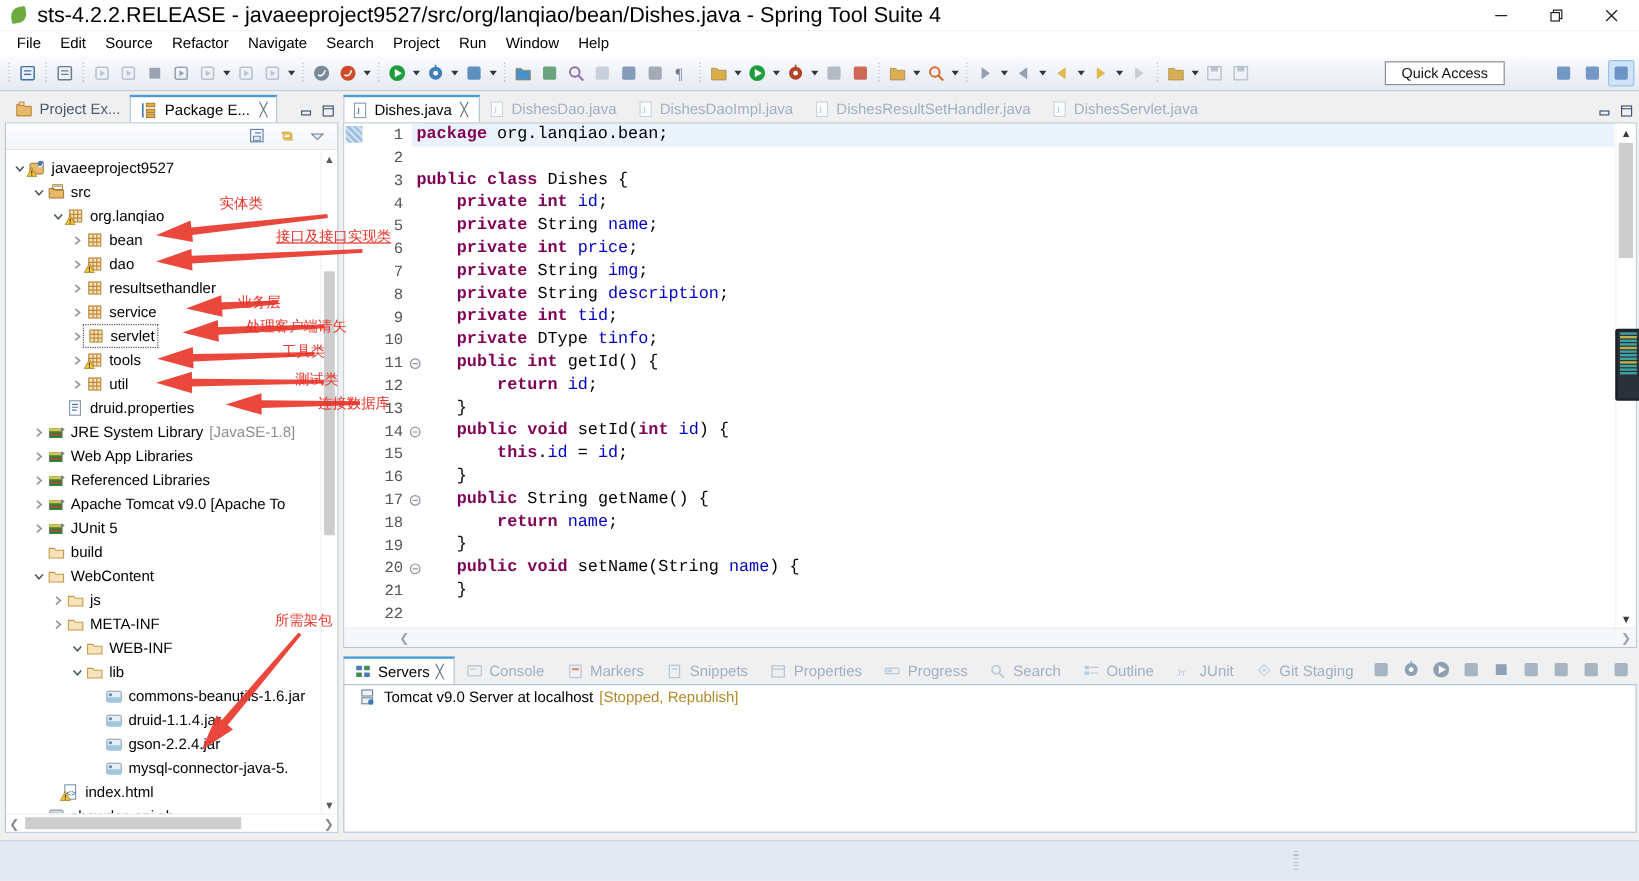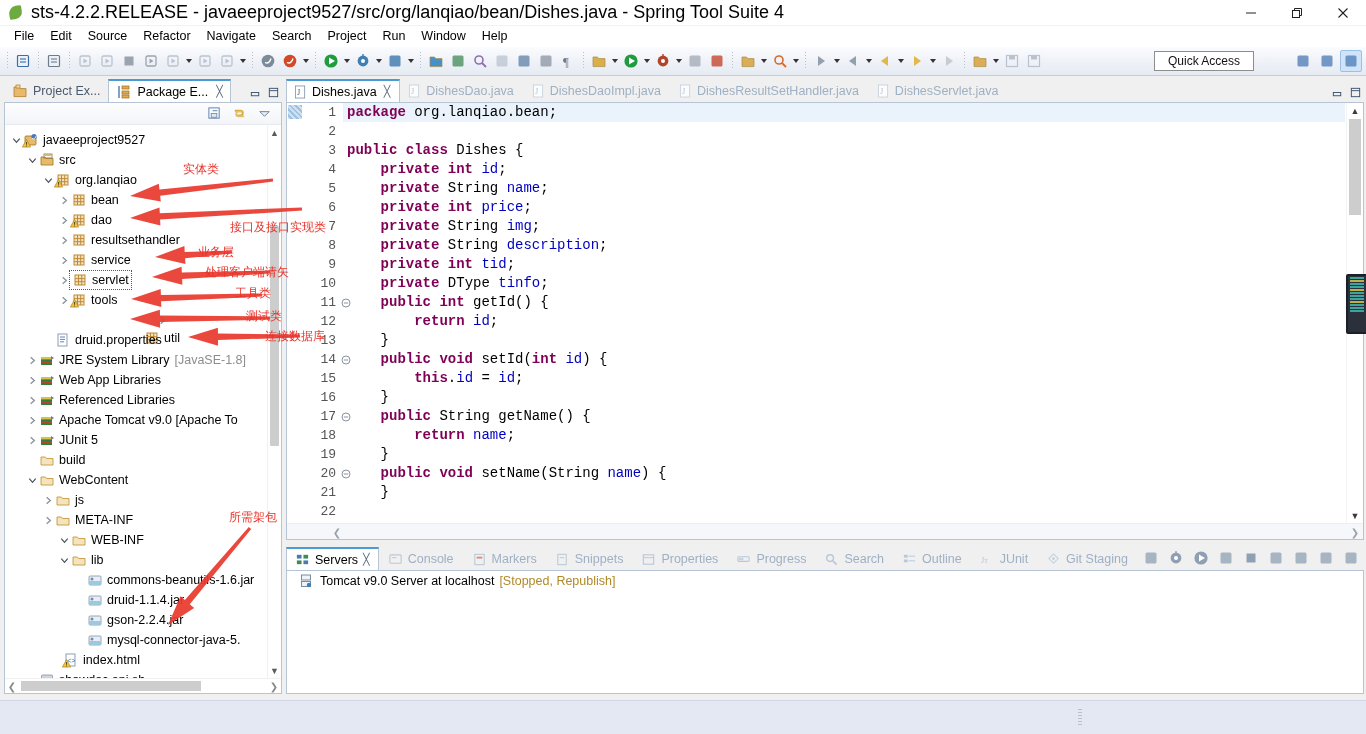--- a/index.html
+++ b/index.html
@@ -745,21 +745,21 @@
              <line x1="6.5" y1="3" x2="6.5" y2="13" stroke="#c08a35" stroke-width="1"></line>
              <line x1="9.7" y1="3" x2="9.7" y2="13" stroke="#c08a35" stroke-width="1"></line>
                 </svg><svg viewBox="0 0 10 10" width="9" height="9" style="position: absolute; left: -1px; bottom: 0px;">
                   <polygon points="5,0.6 9.6,9 0.4,9" fill="#f2c245" stroke="#a5801a" stroke-width=".7"></polygon>
                <line x1="5" y1="3.4" x2="5" y2="6.4" stroke="#4a3a10" stroke-width="1"></line>
                <circle cx="5" cy="7.8" r=".6" fill="#4a3a10"></circle>
                 </svg></span>
               <span class="rlabel">tools</span>
             </span>
           </div>
-          <div class="row" style="padding-left: 52px; flex-direction: column;">
+          <div class="row" style="padding-left: 52px;">
             <span class="tw">
               <svg viewBox="0 0 12 12" width="11" height="11">
                 <polyline points="4,2.5 8,6 4,9.5" fill="none" stroke="#8a9099" stroke-width="1.4"></polyline>
               </svg>
             </span>
             <span class="rbox">
               <span class="ricon"><svg viewBox="0 0 16 16" width="16" height="16">
                   <rect x="3" y="3" width="10" height="10" fill="#f2e2c2" stroke="#c08a35" stroke-width="1"></rect>
              <line x1="3" y1="6.6" x2="13" y2="6.6" stroke="#c08a35" stroke-width="1"></line>
              <line x1="3" y1="9.7" x2="13" y2="9.7" stroke="#c08a35" stroke-width="1"></line>
@@ -973,21 +973,21 @@
             <span class="tw"></span>
             <span class="rbox">
               <span class="ricon"><svg viewBox="0 0 16 16" width="16" height="16">
                   <rect x="2" y="4" width="12" height="9" rx="1" fill="#e8eef5" stroke="#7f93aa" stroke-width=".8"></rect>
              <path d="M2 9h12v4H2z" fill="#9ec7e0"></path>
              <circle cx="5" cy="7" r="1.5" fill="#6f8fa8"></circle>
                 </svg></span>
               <span class="rlabel">mysql-connector-java-5.</span>
             </span>
           </div>
-          <div class="row" style="padding-left: 44px;">
+          <div class="row" style="padding-left: 32px;">
             <span class="tw"></span>
             <span class="rbox">
               <span class="ricon"><svg viewBox="0 0 16 16" width="16" height="16">
                   <rect x="3" y="2" width="9" height="12" fill="#fff" stroke="#7f93aa" stroke-width=".9"></rect>
              <text x="4.2" y="11" font-size="7" fill="#2f6fa8" font-family="sans-serif">&lt;&gt;</text>
                 </svg><svg viewBox="0 0 10 10" width="9" height="9" style="position: absolute; left: -1px; bottom: 0px;">
                   <polygon points="5,0.6 9.6,9 0.4,9" fill="#f2c245" stroke="#a5801a" stroke-width=".7"></polygon>
                <line x1="5" y1="3.4" x2="5" y2="6.4" stroke="#4a3a10" stroke-width="1"></line>
                <circle cx="5" cy="7.8" r=".6" fill="#4a3a10"></circle>
                 </svg></span>
@@ -1361,20 +1361,20 @@
     </g>
     <g>
       <polygon points="300.0,334.4 218.0,333.5 217.9,327.7 188.0,337.0 218.1,345.7 218.0,339.9 300.0,337.6" fill="#ea3a2e" opacity="0.93"></polygon>
     </g>
     <g>
       <polygon points="248.8,527.0 184.9,600.0 180.5,596.3 168.0,625.0 194.2,607.9 189.8,604.2 251.2,529.0" fill="#ea3a2e" opacity="0.93"></polygon>
     </g>
   </svg>
 <div id="annot">
     <div class="atext" style="left: 183px; top: 161px;">实体类</div>
-    <div class="atext" style="left: 230px; top: 219px;">接口及接口实现类</div>
+    <div class="atext" style="left: 230px; top: 189px; text-decoration: underline;">接口及接口实现类</div>
     <div class="atext" style="left: 198px; top: 244px;">业务层</div>
     <div class="atext" style="left: 205px; top: 264px;">处理客户端请矢</div>
     <div class="atext" style="left: 235px; top: 285px;">工具类</div>
     <div class="atext" style="left: 246px; top: 308px;">测试类</div>
     <div class="atext" style="left: 265px; top: 328px;">连接数据库</div>
     <div class="atext" style="left: 229px; top: 509px;">所需架包</div>
   </div>
 
 </body></html>

